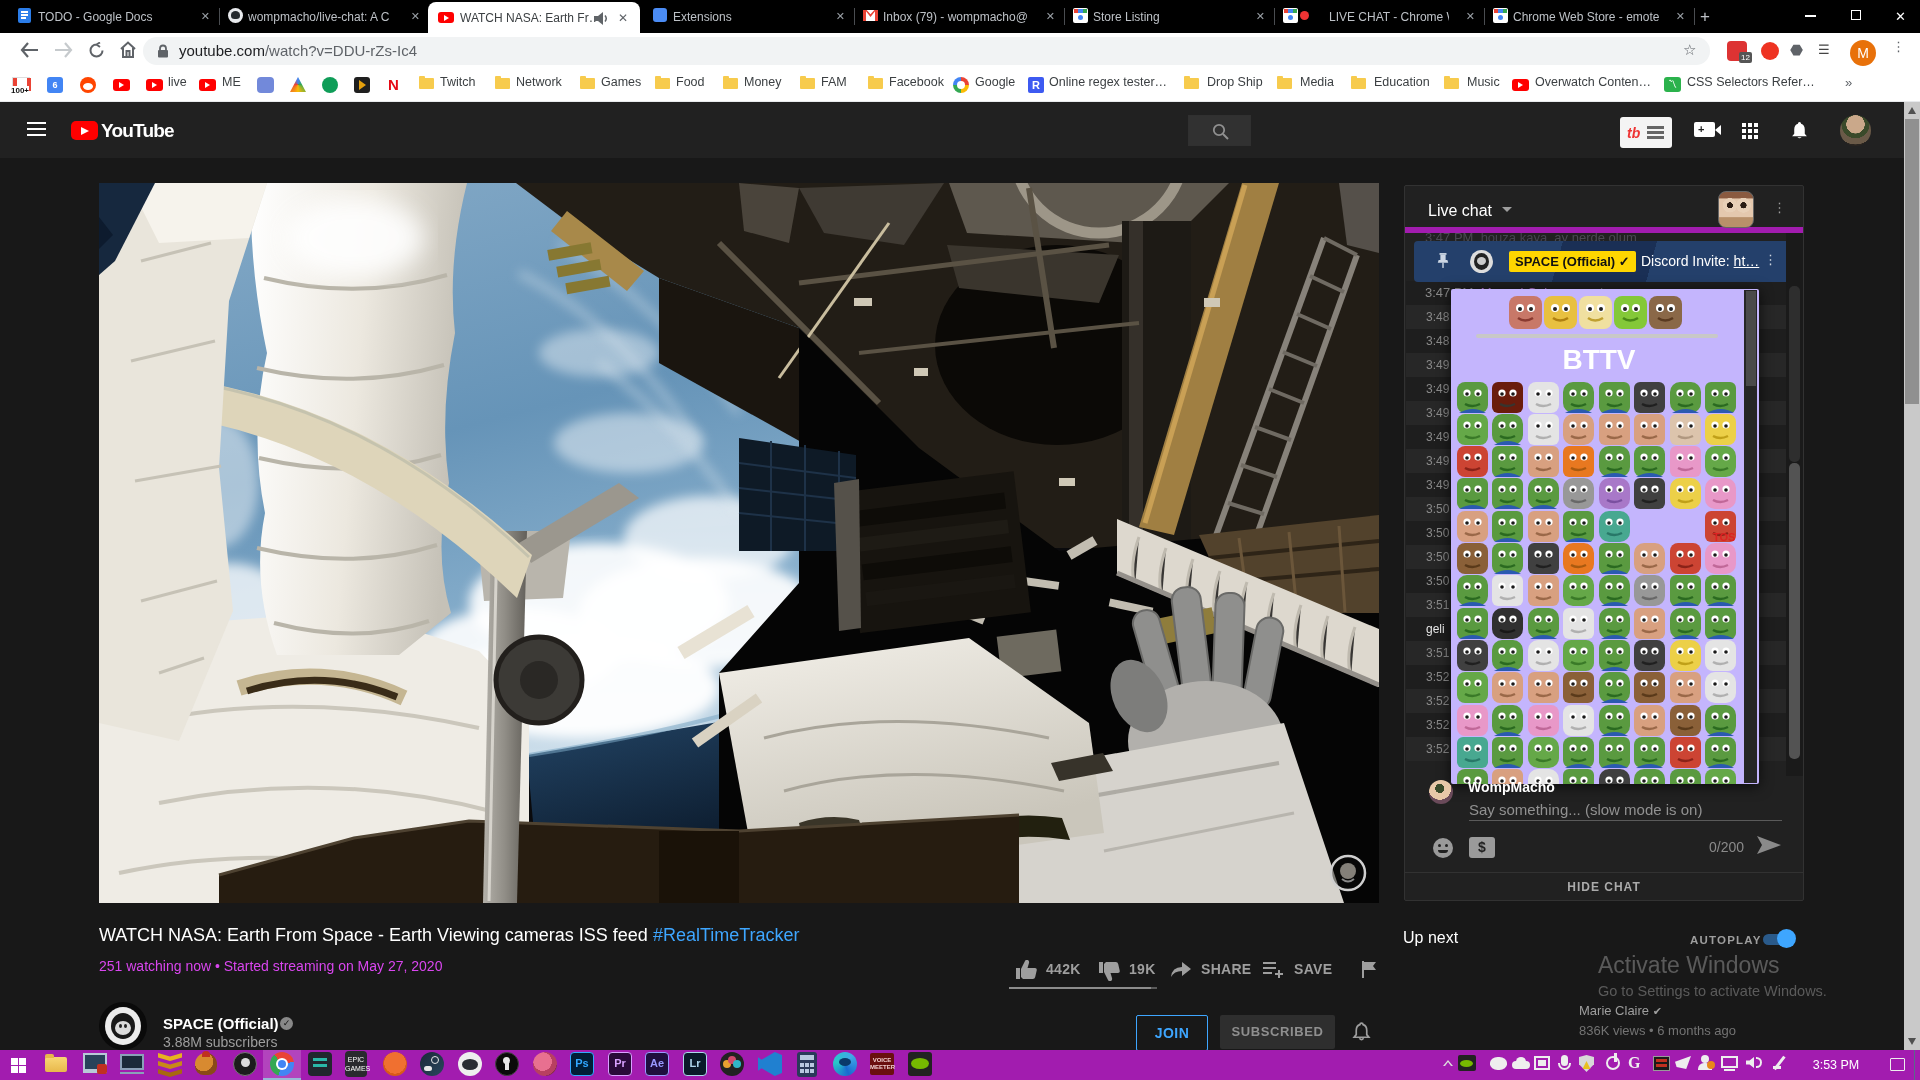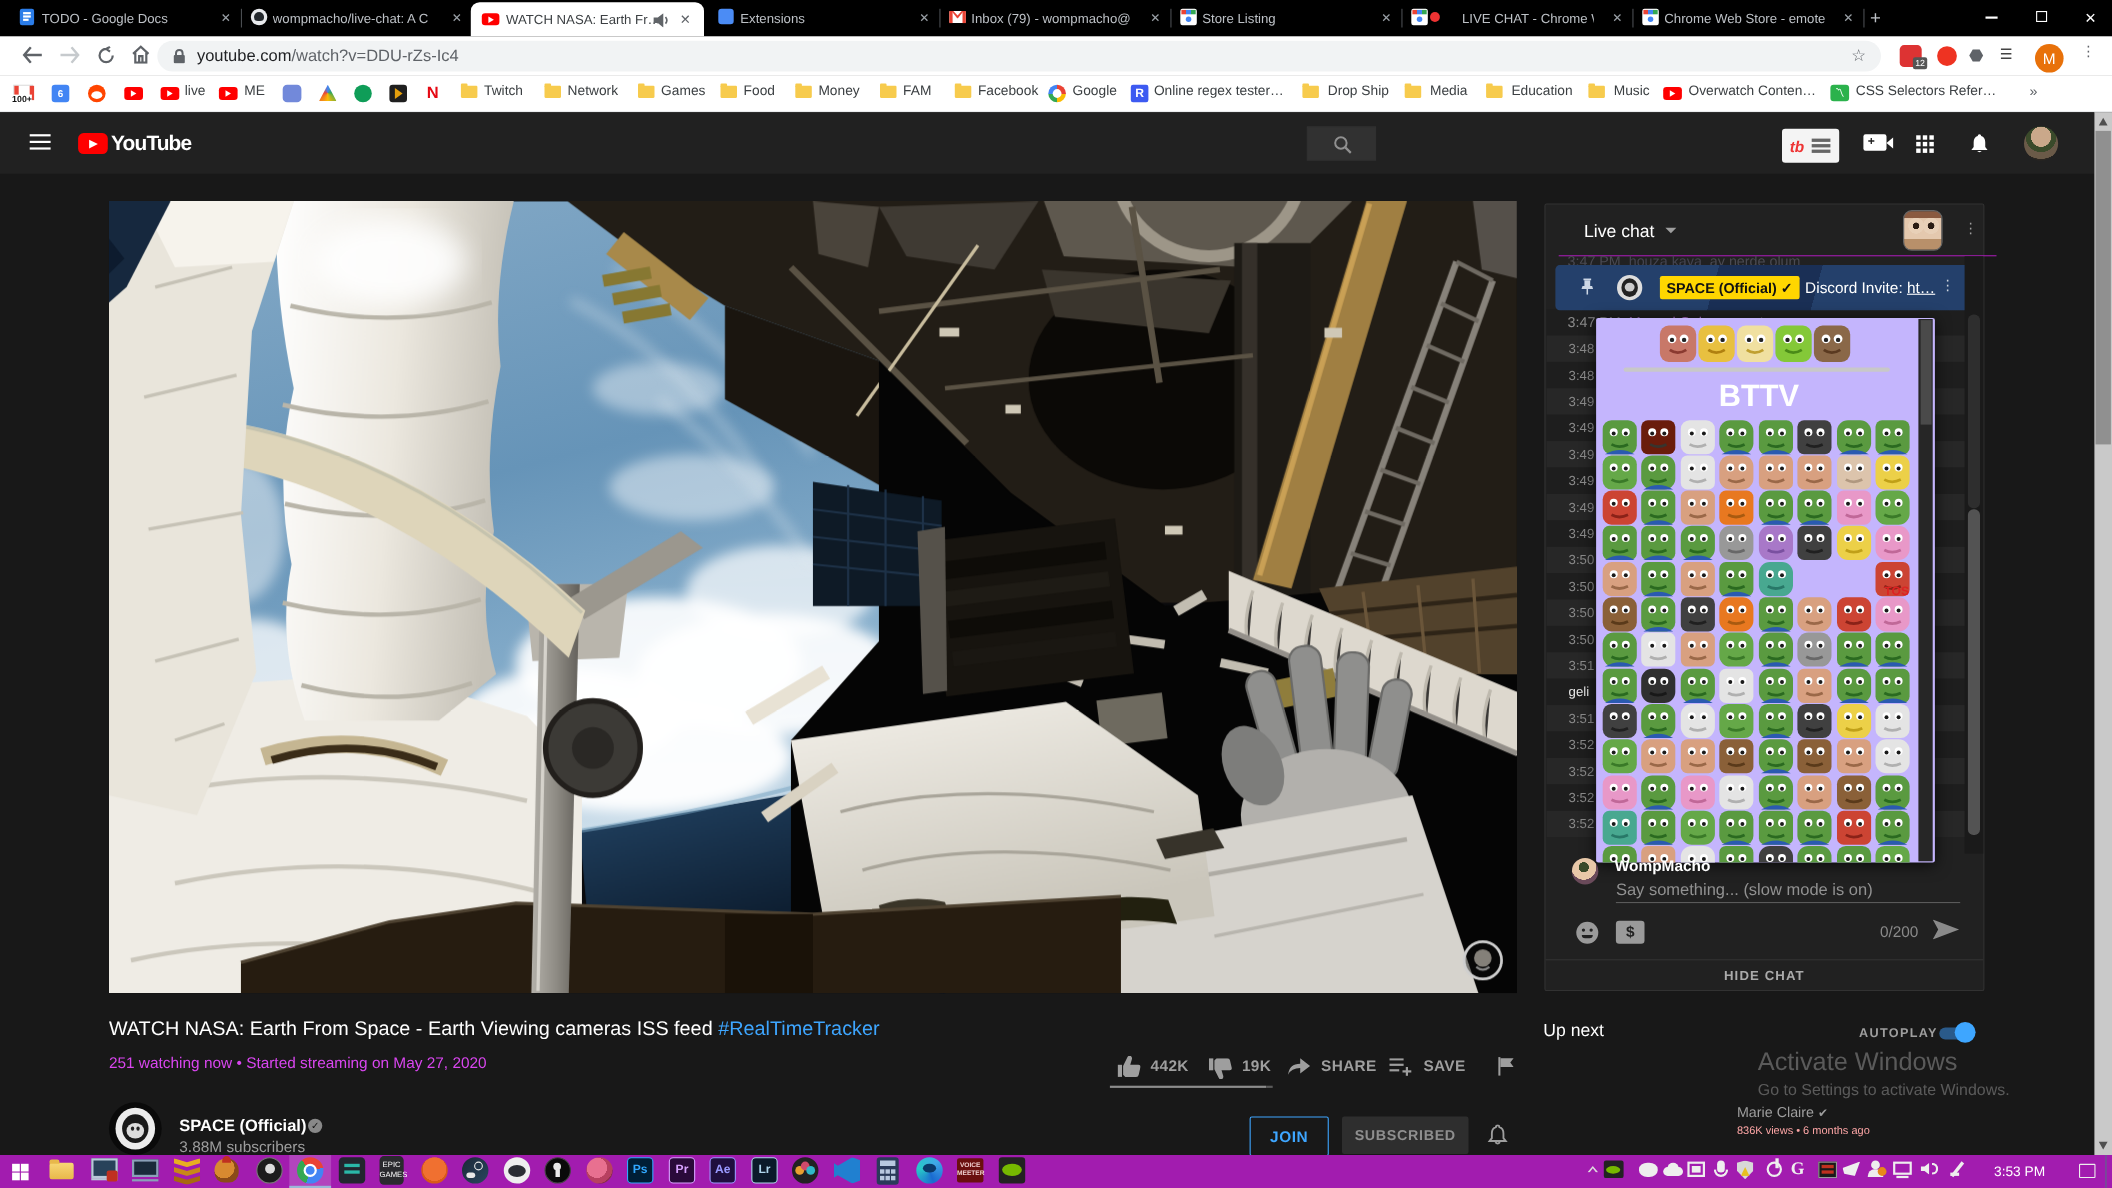--- a/index.html
+++ b/index.html
@@ -513,21 +513,21 @@
     <div class="abs" style="left:163px;top:1015px;color:#fff;font-size:15px;font-weight:bold">SPACE (Official)</div>
     <div class="abs" style="left:280px;top:1017px;width:13px;height:13px;border-radius:50%;background:#888;color:#111;font-size:9px;text-align:center;line-height:13px">✓</div>
     <div class="abs" style="left:163px;top:1034px;color:#9e9e9e;font-size:14px">3.88M subscribers</div>
     <div class="abs" style="left:1136px;top:1015px;width:72px;height:36px;border:1.5px solid #3ea6ff;border-radius:2px;color:#3ea6ff;font-size:14px;font-weight:bold;text-align:center;line-height:34px;letter-spacing:.5px">JOIN</div>
     <div class="abs" style="left:1220px;top:1015px;width:115px;height:34px;background:#2e2e2e;border-radius:2px;color:#8f8f8f;font-size:13px;font-weight:bold;text-align:center;line-height:34px;letter-spacing:.6px">SUBSCRIBED</div>
     <svg class="abs" style="left:1352px;top:1022px;width:19px;height:20px" width="18" height="19" viewBox="0 0 18 19">
       <path d="M9,1 Q10.5,1 10.5,2.5 Q14,3.5 14,8 L14,12 L16,14.5 H2 L4,12 L4,8 Q4,3.5 7.5,2.5 Q7.5,1 9,1 Z" fill="none" stroke="#9e9e9e" stroke-width="1.6"></path>
       <path d="M7,15.5 Q9,18 11,15.5" fill="none" stroke="#9e9e9e" stroke-width="1.6"></path>
     </svg>
 <div id="chat">
-      <div class="abs" style="left:12px;top:0;width:398px;height:47px;border-bottom:1px solid #a21caf">
+      <div class="abs" style="left:0;top:0;width:398px;height:47px;border-bottom:6px solid #a21caf">
         <div class="abs" style="left:23px;top:16px;color:#fff;font-size:16px">Live chat</div>
         <div class="abs" style="left:97px;top:21px;width:0;height:0;border-top:5px solid #9e9e9e;border-left:5px solid transparent;border-right:5px solid transparent"></div>
         <div class="abs" style="left:313px;top:5px;width:36px;height:37px;border-radius:8px;border:1px solid #666;background:radial-gradient(circle at 32% 38%,#2a1c14 0 9%,#e8d0b8 10% 22%,transparent 23%),radial-gradient(circle at 72% 38%,#2a1c14 0 9%,#e8d0b8 10% 22%,transparent 23%),linear-gradient(180deg,#8a5a40 0 18%,#e4c8ae 19% 72%,#b8906a 73%)"></div>
         <div class="abs" style="left:368px;top:14px;color:#9e9e9e;font-size:13px">⋮</div>
       </div>
       <div class="abs" style="left:20px;top:44px;color:#4a4a52;font-size:13px;white-space:nowrap;overflow:hidden;width:360px">3:47 PM&nbsp;&nbsp;<span style="color:#444450">houza kaya</span>&nbsp;&nbsp;ay nerde olum</div>
       <div class="cr" style="top:95px;background:#1e1e1e"></div>
       <div class="cr" style="top:119px;background:#272727">
         <div class="ts" style="color:#8a8a8a">3:48</div>
       </div>
@@ -1312,21 +1312,21 @@
         <path d="M0,0 L24,9 L0,18 L5,9 Z" fill="#8a8a8a"></path>
       </svg>
       <div class="abs" style="left:0;top:686px;width:398px;height:1px;background:#323232"></div>
       <div class="abs" style="left:0;top:694px;width:398px;text-align:center;color:#aaa;font-size:12px;font-weight:bold;letter-spacing:1px">HIDE CHAT</div>
     </div>
 <div id="upnext-title">Up next</div>
     <div class="abs" style="left:1690px;top:934px;color:#9e9e9e;font-size:11.5px;font-weight:bold;letter-spacing:1.2px">AUTOPLAY</div>
     <div class="abs" style="left:1763px;top:934px;width:30px;height:11px;border-radius:6px;background:#2a5a8a"></div>
     <div class="abs" style="left:1777px;top:929px;width:19px;height:19px;border-radius:50%;background:#3ea6ff"></div>
     <div class="abs" style="left:1579px;top:1003px;color:#9e9e9e;font-size:13px">Marie Claire <span style="font-size:11px">✔</span></div>
-    <div class="abs" style="left:1579px;top:1023px;color:#fca5a5;font-size:10px">836K views • 6 months ago</div>
+    <div class="abs" style="left:1579px;top:1023px;color:#737373;font-size:13px">836K views • 6 months ago</div>
     <div class="abs" style="left:1598px;top:952px;color:rgba(170,170,170,.45);font-size:23px;z-index:40">Activate Windows</div>
     <div class="abs" style="left:1598px;top:983px;color:rgba(170,170,170,.45);font-size:14.5px;z-index:40">Go to Settings to activate Windows.</div>
     <div id="pagesb">
       <div class="abs" style="left:4px;top:5px;width:0;height:0;border-bottom:7px solid #505050;border-left:4.5px solid transparent;border-right:4.5px solid transparent"></div>
       <div class="abs" style="left:1px;top:17px;width:14px;height:285px;background:#909090"></div>
       <div class="abs" style="left:4px;top:936px;width:0;height:0;border-top:7px solid #505050;border-left:4.5px solid transparent;border-right:4.5px solid transparent"></div>
     </div>
 <div id="taskbar">
       <div class="abs" style="left:11px;top:8px;width:6.5px;height:6.5px;background:#fff;box-shadow:8px 0 #fff,0 8px #fff,8px 8px #fff"></div>
       <div class="abs" style="left:45px;top:7px;width:22px;height:15px;background:linear-gradient(#f8d775,#e8b84b);border-radius:2px"></div>

